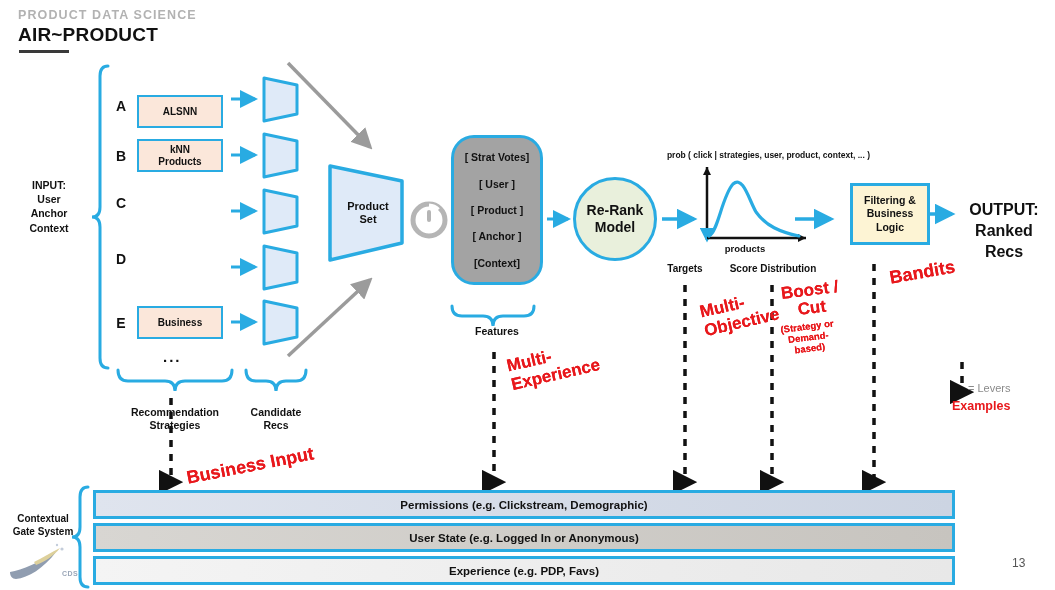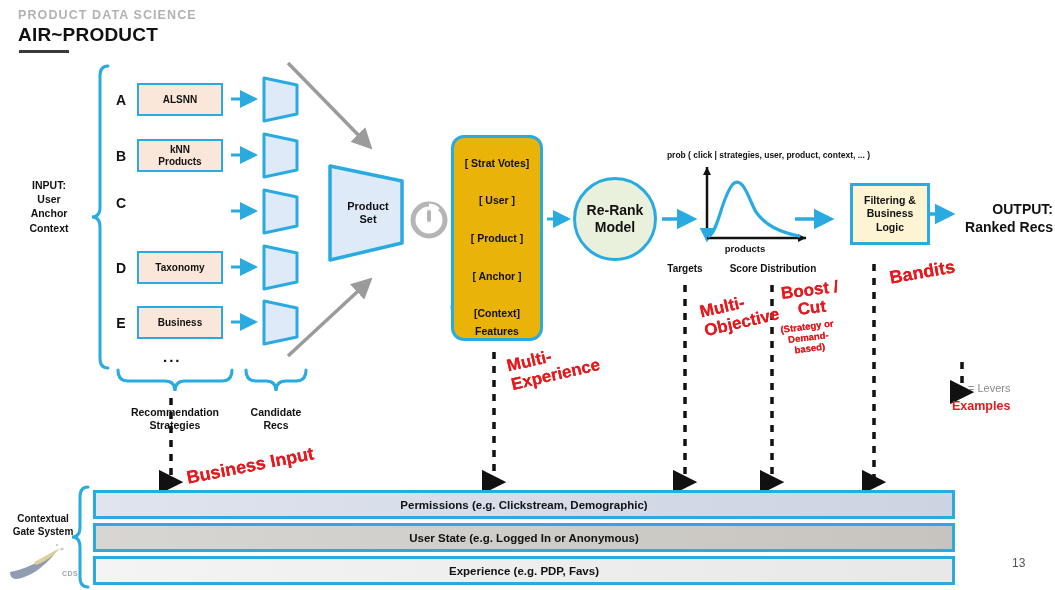--- a/index.html
+++ b/index.html
@@ -52,24 +52,24 @@
   .dots{font-size:15px;font-weight:bold;color:#111;letter-spacing:2px;}
 
   
   #product-set-label{
     left:331px;top:200px;width:74px;
     font-size:11px;font-weight:bold;line-height:1.2;text-align:center;color:#111;
   }
 
   
   #features-panel{
-    left:451px;top:135px;width:92px;height:206px;
-    background:#eab308;
+    left:451px;top:135px;width:92px;height:150px;
+    background:#a3a3a3;
     border:3px solid #29abe2;
-    border-radius:13px;
+    border-radius:23px;
     box-sizing:border-box;
     display:flex;flex-direction:column;justify-content:space-around;align-items:center;
     padding:6px 0;
   }
   #features-panel span{
     font-size:10.5px;font-weight:bold;color:#111;white-space:nowrap;
   }
   #features-caption{left:451px;top:325px;width:92px;}
 
   
@@ -99,21 +99,21 @@
     background:#fdf4d4;
     border:3px solid #29abe2;
     box-sizing:border-box;
     display:flex;align-items:center;justify-content:center;
     font-size:10.5px;font-weight:bold;line-height:1.3;text-align:center;color:#111;
   }
 
   
   #output-label{
     left:955px;top:200px;width:98px;
-    font-size:14px;font-weight:bold;line-height:1.3;text-align:right;color:#111;
+    font-size:16px;font-weight:bold;line-height:1.3;text-align:center;color:#111;
   }
 
   
   .lever-cap{
     font-size:10px;font-weight:bold;color:#111;text-align:center;white-space:nowrap;
   }
 
   
   .red-anno{
     color:#e8181c;font-weight:bold;
@@ -257,33 +257,32 @@
   </g>
 </svg>
 
 <div class="abs" id="input-label" style="white-space:pre-line;">INPUT:
 User
 Anchor
 Context</div>
 
 <div class="abs" style="left:113px;top:83px;display:flex;align-items:center;gap:8px;">
   <span class="row-letter">A</span>
-  <div class="strat-box" style="white-space:pre-line;">ALSNN</div>
+  <div class="strat-box" style="white-space:pre-line;margin-top:12px;">ALSNN</div>
 </div>
 <div class="abs" style="left:113px;top:139px;display:flex;align-items:center;gap:8px;">
   <span class="row-letter">B</span>
   <div class="strat-box" style="white-space:pre-line;">kNN
 Products</div>
 </div>
 <div class="abs" style="left:113px;top:195px;display:flex;align-items:center;gap:8px;">
   <span class="row-letter">C</span>
 </div>
 <div class="abs" style="left:113px;top:251px;display:flex;align-items:center;gap:8px;">
   <span class="row-letter">D</span>
-  <div class="strat-box" style="white-space:pre-line;">Taxonomy</div>
 </div>
 <div class="abs" style="left:113px;top:306px;display:flex;align-items:center;gap:8px;">
   <span class="row-letter">E</span>
   <div class="strat-box" style="white-space:pre-line;">Business</div>
 </div>
 
 <div class="abs dots" style="left:163px;top:348px;">...</div>
 
 <div class="abs blk-label ctr" style="left:120px;top:406px;width:110px;white-space:pre-line;">Recommendation
 Strategies</div>

